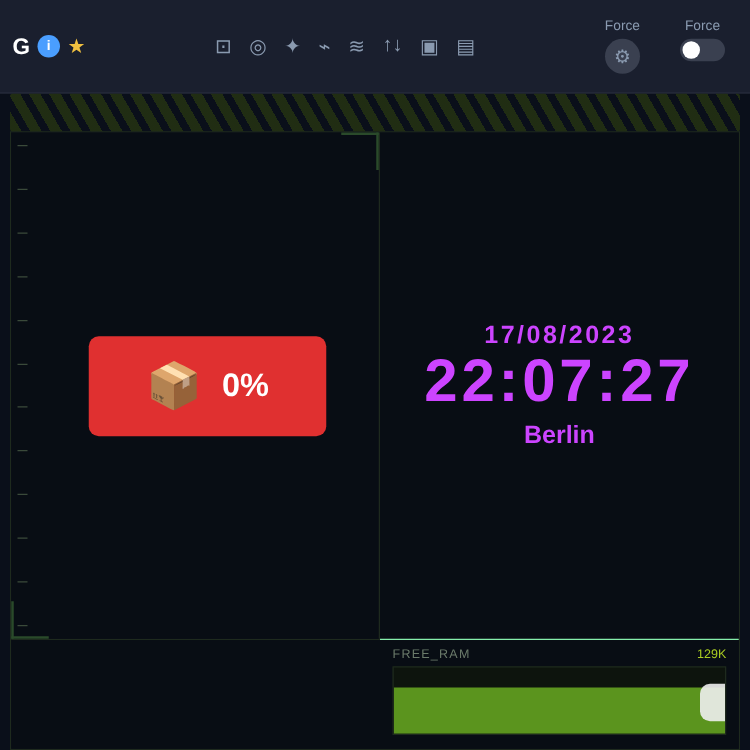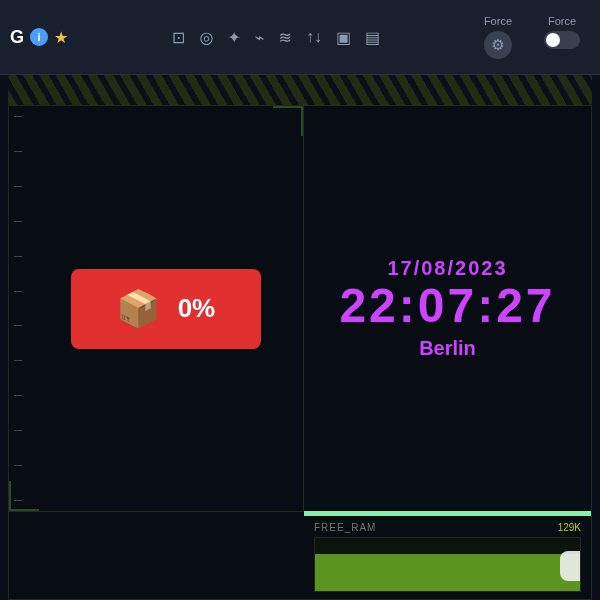--- a/index.html
+++ b/index.html
@@ -217,21 +217,21 @@
     .city-display {
       font-size: 20px;
       color: #cc44ff;
       font-weight: bold;
       margin-top: 4px;
     }
 
     
     .bottom-area {
       grid-column: 2;
-      border-top: 5px solid #86efac;
+      border-top: 1px solid #86efac;
       padding: 6px 10px;
       background: #080d14;
     }
 
     .chart-header {
       display: flex;
       justify-content: space-between;
       align-items: center;
       margin-bottom: 4px;
     }

